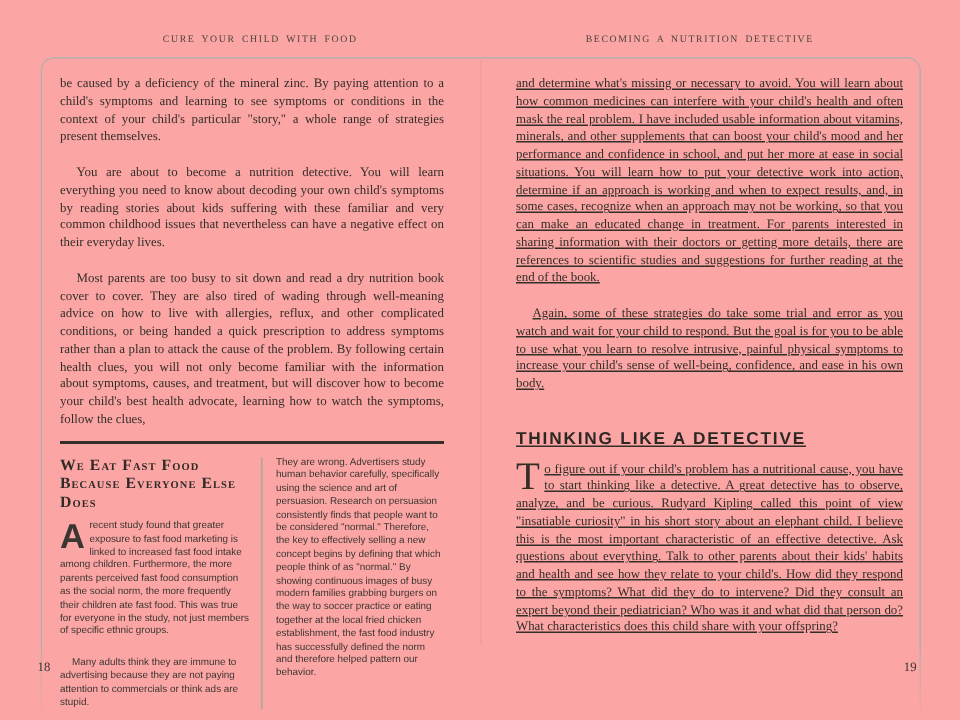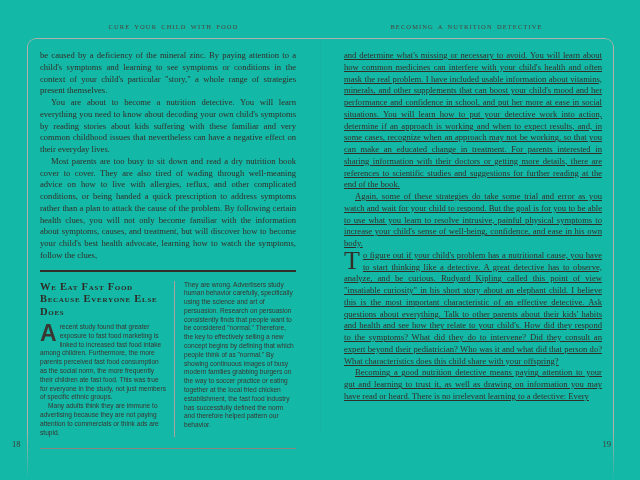--- a/index.html
+++ b/index.html
@@ -1,18 +1,18 @@
 <!DOCTYPE html>
 <html><head>
 <meta charset="utf-8">
 <style>
   html,body{margin:0;padding:0;background:#fdfdfd;}
   .spread{
     position:relative;width:640px;height:480px;overflow:hidden;
-    background:#14b8a6;color:#332e28;
+    background:#fca5a5;color:#332e28;
     font-family:"Liberation Serif", serif;
   }
   .page-frame{
     position:absolute;left:27px;top:38px;width:585px;height:455px;
     border:1px solid #b3afaa;border-radius:9px;
     -webkit-mask-image:linear-gradient(to bottom,#000 0 86%,transparent 97%);
     mask-image:linear-gradient(to bottom,#000 0 86%,transparent 97%);
   }
   .gutter-line{
     position:absolute;left:320px;top:40px;width:1px;height:390px;
@@ -21,21 +21,21 @@
   .running-head{
     position:absolute;top:23px;width:293px;text-align:center;
     font-size:6.5px;letter-spacing:1.1px;word-spacing:1.5px;color:#4a443e;
   }
   .running-head.left{left:27px;}
   .running-head.right{left:320px;}
   .body-text{position:absolute;top:50px;font-size:8.6px;line-height:11.75px;text-align:justify;}
   .body-text.left{left:40px;width:256px;}
   .body-text.right{left:344px;width:258px;text-decoration:underline;}
   .body-text p{margin:0;}
-  .body-text p.indent{text-indent:11px;}
+  .body-text p.indent{text-indent:11px;margin-top:12px;}
   
   .sidebar{
     margin-top:8px;border-top:2px solid #332e28;border-bottom:1px solid #8a8680;
     padding:9px 0 11px 0;display:flex;
   }
   .sb-col1{width:127px;padding-right:7px;}
   .sb-divider{border-left:1px solid #a9a5a0;}
   .sb-col2{width:112px;padding-left:9px;}
   .sb-title{
     font-family:"Liberation Serif", serif;font-variant:small-caps;
@@ -53,21 +53,21 @@
   }
   .section-heading{
     margin:26px 0 7px 0;font-family:"Liberation Sans", sans-serif;font-weight:700;
     font-size:11.5px;letter-spacing:1.2px;color:#2c2824;text-align:left;
   }
   .dc-t::first-letter{
     float:left;font-family:"Liberation Serif", serif;
     font-size:26px;line-height:20px;padding:1px 3px 0 0;color:#332e28;
   }
   .folio{position:absolute;top:439px;font-size:8.5px;color:#3c3731;}
-  .folio.left{left:12px;}
+  .folio.left{left:25px;}
   .folio.right{right:29px;}
 </style>
 </head>
 <body>
 
 <div class="spread">
 
   <div class="page-frame"></div>
   <div class="gutter-line"></div>
 
@@ -89,20 +89,20 @@
       <div class="sb-col2">
         <p>They are wrong. Advertisers study human behavior carefully, specifically using the science and art of persuasion. Research on persuasion consistently finds that people want to be considered "normal." Therefore, the key to effectively selling a new concept begins by defining that which people think of as "normal." By showing continuous images of busy modern families grabbing burgers on the way to soccer practice or eating together at the local fried chicken establishment, the fast food industry has successfully defined the norm and therefore helped pattern our behavior.</p>
       </div>
     </div>
   </div>
 
   <div class="body-text right">
     <p>and determine what's missing or necessary to avoid. You will learn about how common medicines can interfere with your child's health and often mask the real problem. I have included usable information about vitamins, minerals, and other supplements that can boost your child's mood and her performance and confidence in school, and put her more at ease in social situations. You will learn how to put your detective work into action, determine if an approach is working and when to expect results, and, in some cases, recognize when an approach may not be working, so that you can make an educated change in treatment. For parents interested in sharing information with their doctors or getting more details, there are references to scientific studies and suggestions for further reading at the end of the book.</p>
     <p class="indent">Again, some of these strategies do take some trial and error as you watch and wait for your child to respond. But the goal is for you to be able to use what you learn to resolve intrusive, painful physical symptoms to increase your child's sense of well-being, confidence, and ease in his own body.</p>
 
+    <h2 class="section-heading">THINKING LIKE A DETECTIVE</h2>
     <p class="dc-t">To figure out if your child's problem has a nutritional cause, you have to start thinking like a detective. A great detective has to observe, analyze, and be curious. Rudyard Kipling called this point of view "insatiable curiosity" in his short story about an elephant child. I believe this is the most important characteristic of an effective detective. Ask questions about everything. Talk to other parents about their kids' habits and health and see how they relate to your child's. How did they respond to the symptoms? What did they do to intervene? Did they consult an expert beyond their pediatrician? Who was it and what did that person do? What characteristics does this child share with your offspring?</p>
-    <p class="indent">Becoming a good nutrition detective means paying attention to your gut and learning to trust it, as well as drawing on information you may have read or heard. There is no irrelevant learning to a detective: Every</p>
   </div>
 
   <div class="folio left">18</div>
   <div class="folio right">19</div>
 
 </div>
 
 </body></html>

